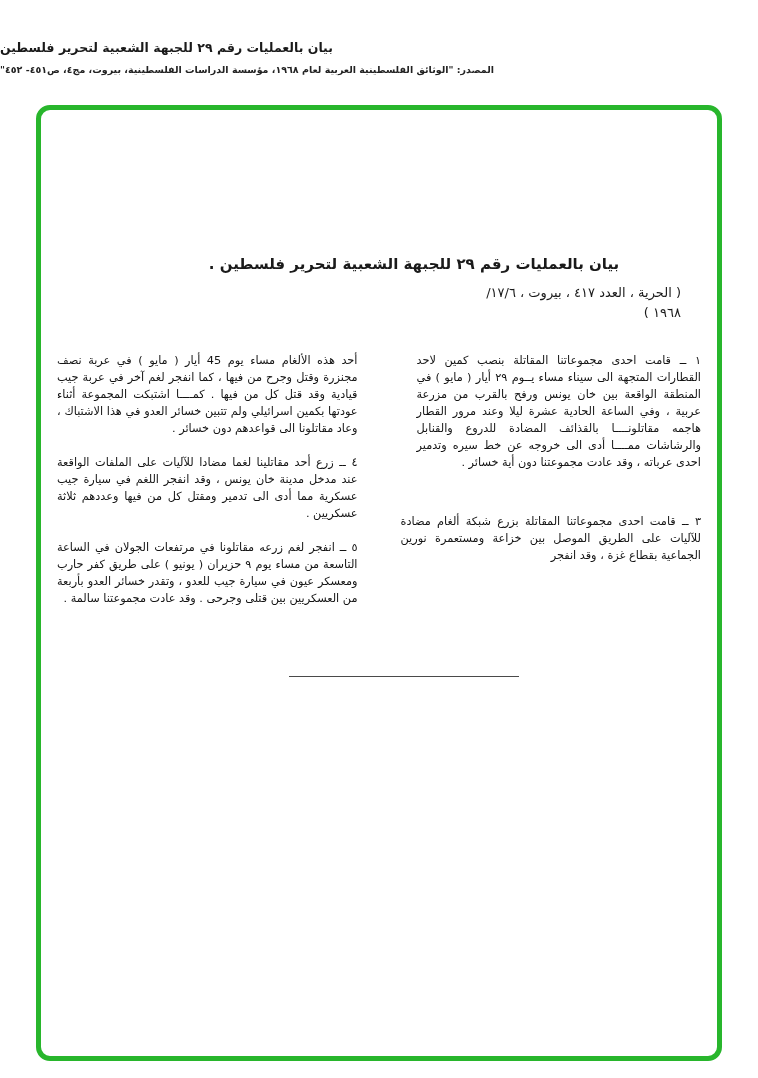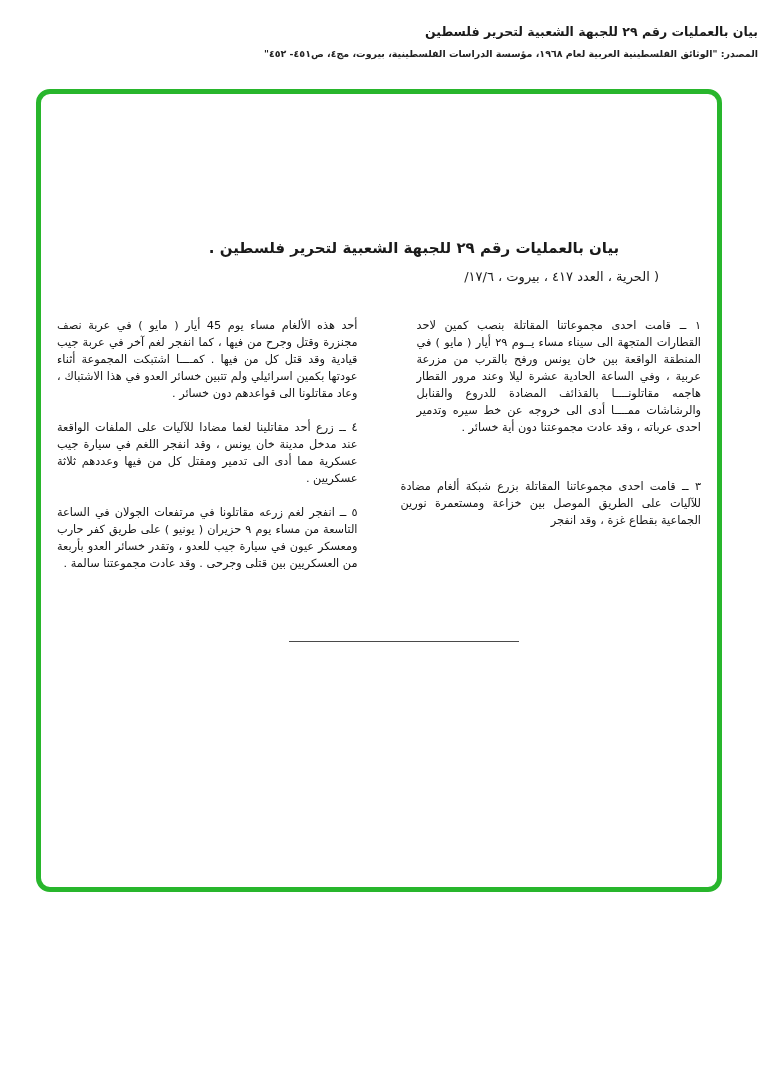--- a/index.html
+++ b/index.html
@@ -7,39 +7,40 @@
     width: 758px; height: 1078px;
     background: #ffffff;
     font-family: "DejaVu Sans", sans-serif;
     color: #1a1a1a;
     overflow: hidden;
   }
   .rtl { direction: rtl; unicode-bidi: embed; }
 
   
   .top-header {
-    text-align: right;
+    text-align: left;
     padding-top: 24px;
+    margin-top: 16px;
   }
   .top-title {
     font-size: 12.5px;
     font-weight: bold;
     letter-spacing: 0.2px;
   }
   .top-source {
     margin-top: 9px;
     font-size: 9.5px;
     font-weight: bold;
     color: #222;
   }
 
   
   .doc-frame {
     width: 686px;
-    height: 803px;
+    height: 956px;
     margin: 30px auto 0 auto;
     border: 5px solid #28b62c;
     border-radius: 14px;
     background: #ffffff;
     position: relative;
     overflow: hidden;
   }
 
   
   .doc-page {
@@ -49,21 +50,21 @@
   }
   .doc-title {
     font-size: 15px;
     font-weight: bold;
     text-align: center;
     padding-left: 70px; 
     letter-spacing: 0.3px;
   }
   .doc-subtitle {
     margin-top: 10px;
-    padding-right: 58px;
+    padding-right: 36px;
     text-align: right;
     font-size: 13px;
     line-height: 1.5;
     letter-spacing: 0.5px;
   }
 
   
   .columns {
     display: flex;
     gap: 43px;
@@ -105,20 +106,21 @@
   <div class="top-source">المصدر: "الوثائق الفلسطينية العربية لعام ١٩٦٨، مؤسسة الدراسات الفلسطينية، بيروت، مج٤، ص٤٥١- ٤٥٢"</div>
 </div>
 
 <div class="doc-frame" style="border-color: rgb(40, 182, 44);">
   <div class="doc-page rtl">
 
     <div class="doc-title">بيان بالعمليات رقم ٢٩ للجبهة الشعبية لتحرير فلسطين .</div>
 
     <div class="doc-subtitle">
       <div>( الحرية ، العدد ٤١٧ ، بيروت ، ١٧/٦/</div>
+      <div>١٩٦٨ )</div>
     </div>
 
     <div class="columns">
 
       <div class="col col-right">
         <p class="para para-0">١ ــ قامت احدى مجموعاتنا المقاتلة بنصب كمين لاحد القطارات المتجهة الى سيناء مساء يــوم ٢٩ أيار ( مايو ) في المنطقة الواقعة بين خان يونس ورفح بالقرب من مزرعة عربية ، وفي الساعة الحادية عشرة ليلا وعند مرور القطار هاجمه مقاتلونــــا بالقذائف المضادة للدروع والقنابل والرشاشات ممــــا أدى الى خروجه عن خط سيره وتدمير احدى عرباته ، وقد عادت مجموعتنا دون أية خسائر .</p>
         <p class="para para-2">٣ ــ قامت احدى مجموعاتنا المقاتلة بزرع شبكة ألغام مضادة للآليات على الطريق الموصل بين خزاعة ومستعمرة نورين الجماعية بقطاع غزة ، وقد انفجر</p>
       </div>
 
       <div class="col col-left">

